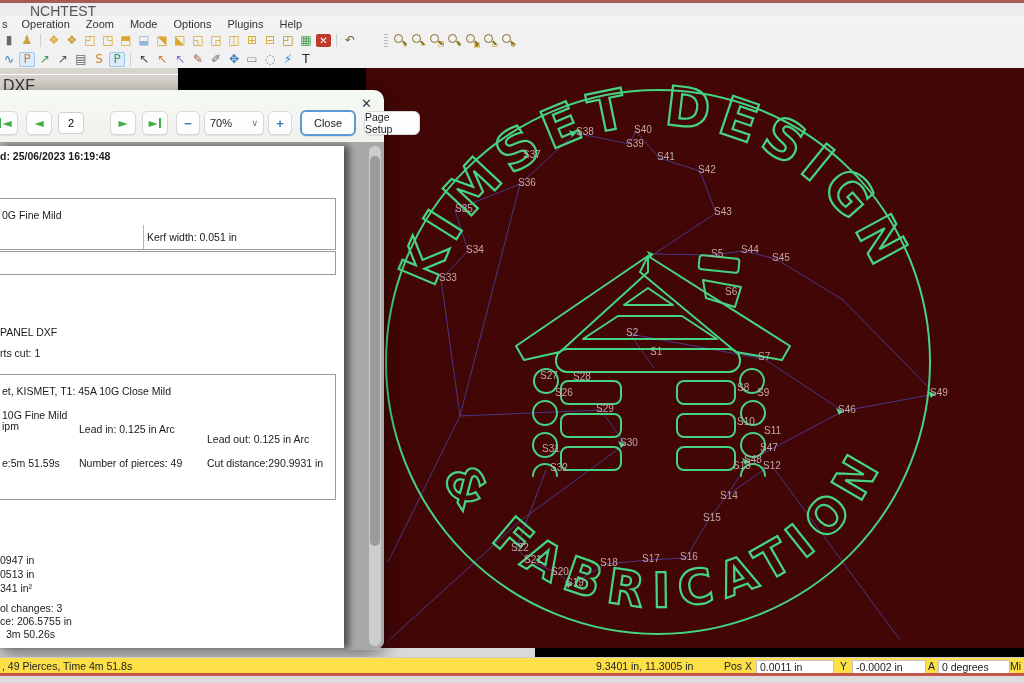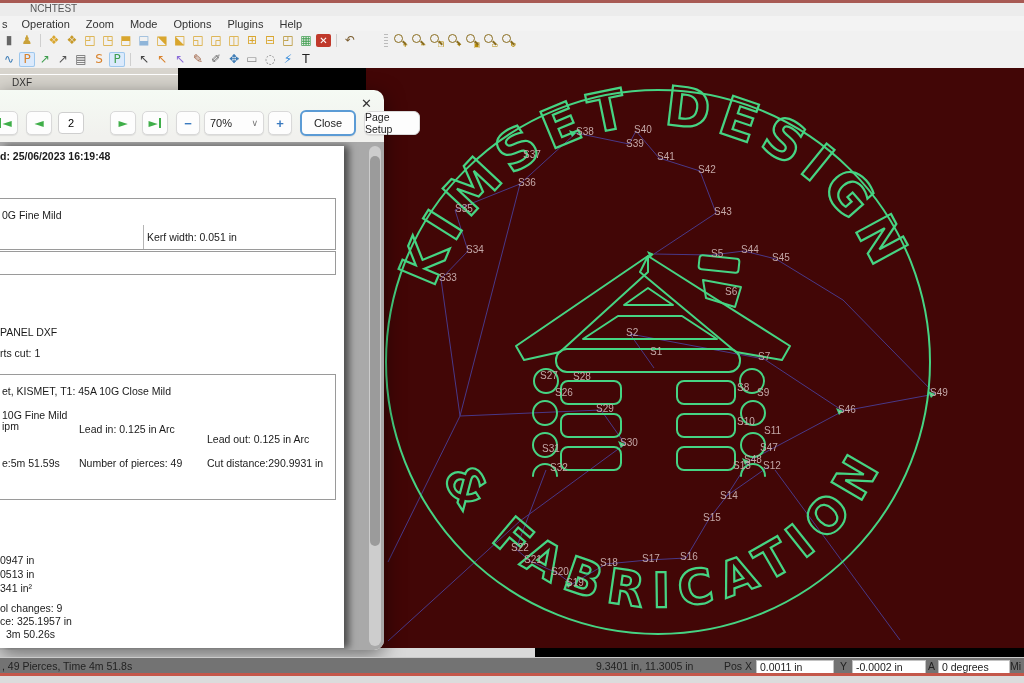--- a/index.html
+++ b/index.html
@@ -3,42 +3,42 @@
 <meta charset="utf-8">
 <style>
   html,body{margin:0;padding:0;}
   body{width:1024px;height:683px;position:relative;overflow:hidden;
        font-family:"Liberation Sans",sans-serif;background:#dcdcdc;-webkit-font-smoothing:antialiased;}
   :root{--path:#46d483;--rapid:#4a3e96;--label:#c4a8a8;--plate:#420606;}
   .abs{position:absolute;}
   
   #topline{left:0;top:0;width:1024px;height:3px;background:#a85a54;}
   #titlebar{left:0;top:3px;width:1024px;height:13px;background:#ececec;}
-  #titlebar .t{position:absolute;left:2px;top:0;font-size:10px;color:#555;padding-left:28px;}
+  #titlebar .t{position:absolute;left:2px;top:0;font-size:14px;color:#555;padding-left:28px;}
   #menubar{left:0;top:16px;width:1024px;height:15px;background:#f3f3f3;display:flex;align-items:center;}
   #menubar span{font-size:11px;color:#333;padding:0 8px;cursor:default;}
   #menubar span:first-child{padding-left:2px;padding-right:6px;}
   #tbrow1{left:0;top:31px;width:1024px;height:19px;background:#f1f1f1;display:flex;align-items:center;border-bottom:1px solid #e4e4e4;}
   #tbrow2{left:0;top:50px;width:1024px;height:18px;background:#f1f1f1;display:flex;align-items:center;}
   .ticon{display:inline-block;width:16px;height:15px;line-height:15px;text-align:center;font-size:12px;
          font-family:"DejaVu Sans",sans-serif;margin:0 1px;border-radius:2px;cursor:default;}
   .ticon.solid{color:#fff;font-size:10px;width:15px;height:13px;line-height:13px;}
   .ticon.pressed{background:#dbeafc;box-shadow:inset 0 0 0 1px #9ec7ec;}
   .tsep{display:inline-block;width:1px;height:13px;background:#cfcfcf;margin:0 4px;}
   .grip{display:inline-block;width:4px;height:13px;margin:0 3px;
         background:repeating-linear-gradient(#bbb 0 1px,transparent 1px 3px);}
   .tgap{display:inline-block;width:22px;}
   .mag{position:relative;}
   .mag::before{content:"";position:absolute;left:2px;top:1px;width:7px;height:7px;border:1.5px solid #8a6d1f;border-radius:50%;}
   .mag::after{content:"";position:absolute;left:10px;top:9px;width:5px;height:2px;background:#8a6d1f;transform:rotate(45deg);}
   .mag .badge{position:absolute;right:0;bottom:-1px;font-size:7px;line-height:7px;color:#b58900;font-weight:bold;}
   
   #leftpanel{left:0;top:68px;width:178px;height:590px;background:#d8d5ce;border-right:1px solid #9a9a9a;}
   #leftpanel .hdr{position:absolute;left:0;top:6px;width:100%;border-top:1px solid #fff;border-bottom:1px solid #aaa;height:16px;}
-  #leftpanel .lbl{position:absolute;left:12px;top:9px;font-size:10px;color:#333;}
+  #leftpanel .lbl{position:absolute;left:3px;top:9px;font-size:16px;color:#333;}
   #canvas-wrap{left:178px;top:68px;width:846px;height:590px;}
   #canvas-wrap svg{display:block;}
   #bottomstrip{left:0;top:648px;width:535px;height:10px;background:#d9d9d9;}
   .plabel{font-size:10px;fill:var(--label);font-family:"Liberation Sans",sans-serif;}
   .rapid{stroke:var(--rapid);stroke-width:1;opacity:.9;}
   .arrowpt{fill:var(--path);}
   .cut{fill:none;stroke:var(--path);stroke-width:2;stroke-linejoin:round;stroke-linecap:round;}
   .logo{fill:none;stroke:var(--path);stroke-width:2.2;font-weight:bold;font-family:"DejaVu Sans",sans-serif;}
   
   #dialog{left:0;top:90px;width:384px;height:560px;border-radius:0 10px 10px 0;
@@ -60,21 +60,21 @@
   #docarea{position:absolute;left:0;top:52px;right:0;bottom:0;background:#a9a9a9;border-radius:0 0 10px 0;overflow:hidden;}
   #page{position:absolute;left:0;top:4px;width:344px;bottom:2px;background:#fff;box-shadow:5px 0 7px rgba(0,0,0,.55);}
   #pv-scroll{position:absolute;right:3px;top:4px;width:12px;bottom:4px;background:#cdcdcd;border-radius:6px;}
   #pv-thumb{position:absolute;left:1px;right:1px;top:10px;height:390px;background:#9b9b9b;border-radius:6px;}
   #page div{position:absolute;font-size:10.5px;color:#1a1a1a;white-space:nowrap;}
   #page .bold{font-weight:bold;}
   #page .head{font-size:13px;font-weight:bold;left:0;width:290px;text-align:center;}
   #page .box{border:1px solid #9a9a9a;left:-4px;width:338px;}
   #box1 .vline{position:absolute;left:146px;top:26px;bottom:0;width:1px;background:#b5b5b5;}
   
-  #statusbar{left:0;top:657px;width:1024px;height:16px;background:#737373;border-top:1px solid #cacaca;}
+  #statusbar{left:0;top:657px;width:1024px;height:16px;background:#fde047;border-top:1px solid #cacaca;}
   #statusbar span{position:absolute;top:2px;font-size:10.5px;color:#222;}
   .sfield{position:absolute;top:1px;height:12px;background:#fff;border:1px solid #c2c2c2;
           font-size:10px;color:#222;padding:0 3px;line-height:12px;}
   #botline{left:0;top:673px;width:1024px;height:3px;background:#c4574a;}
   #botgray{left:0;top:676px;width:1024px;height:7px;background:#dcdcdc;}
 </style>
 </head>
 <body>
 
 <div class="abs" id="topline"></div>
@@ -350,22 +350,22 @@
         <div style="left:5px;top:45px">ipm</div>
         <div style="left:82px;top:48px">Lead in: 0.125 in Arc</div>
         <div style="left:210px;top:58px">Lead out: 0.125 in Arc</div>
         <div style="left:5px;top:82px">e:5m 51.59s</div>
         <div style="left:82px;top:82px">Number of pierces: 49</div>
         <div style="left:210px;top:82px">Cut distance:290.9931 in</div>
       </div>
       <div style="left:0;top:408px">0947 in</div>
       <div style="left:0;top:422px">0513 in</div>
       <div style="left:0;top:436px">341 in²</div>
-      <div style="left:0;top:456px">ol changes: 9</div>
-      <div style="left:0;top:469px">ce: 325.1957 in</div>
+      <div style="left:0;top:456px">ol changes: 3</div>
+      <div style="left:0;top:469px">ce: 206.5755 in</div>
       <div style="left:6px;top:482px">3m 50.26s</div>
     </div>
     <div id="pv-scroll">
       <div id="pv-thumb"></div>
     </div>
   </div>
 </div>
 
 <div class="abs" id="statusbar">
   <span style="left:2px">, 49 Pierces, Time 4m 51.8s</span>

